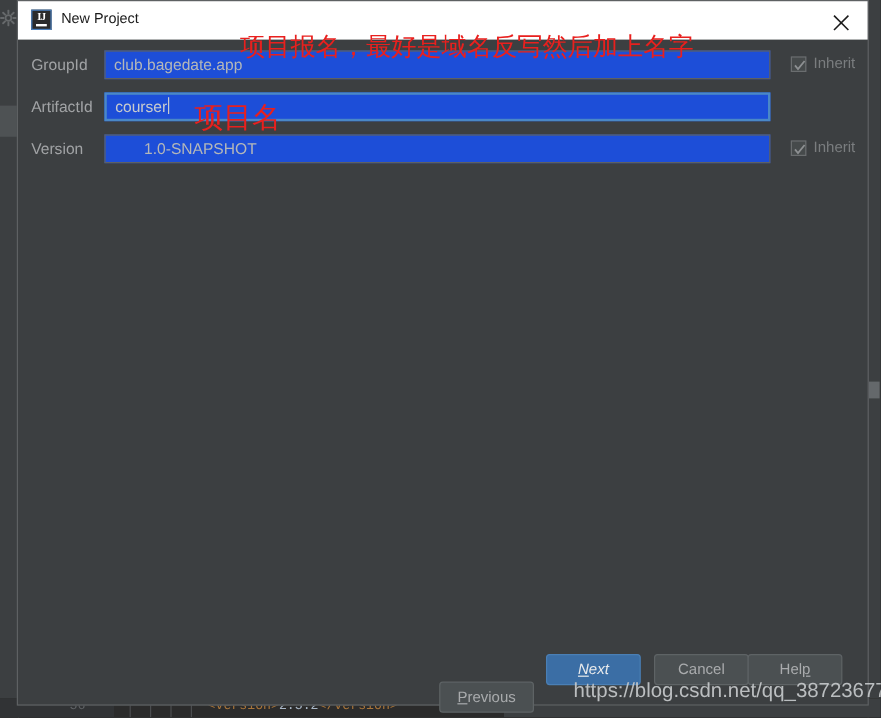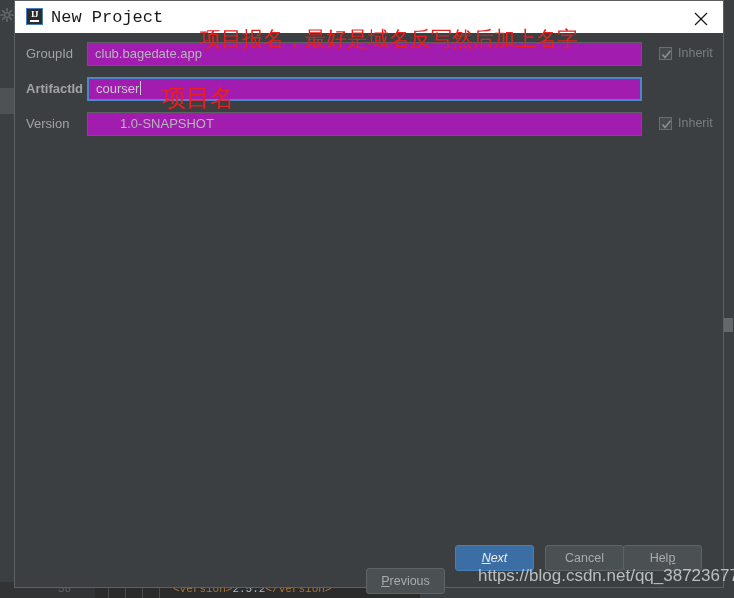--- a/index.html
+++ b/index.html
@@ -134,44 +134,44 @@
   }
   #app-icon .ij-underline {
     display: block;
     width: 9px; height: 1.5px;
     background: #ffffff;
     margin: 0 auto;
   }
   #title-text {
     position: absolute;
     left: 36px; top: 7px;
-    font-size: 17px;
+    font-size: 12px;
     color: #1a1a1a;
-    font-family: Liberation Mono, monospace;
+    font-family: Liberation Sans, sans-serif;
     text-align: center;
   }
   #close-button {
     position: absolute;
     right: 0; top: 0;
     width: 44px; height: 32px;
     cursor: pointer;
   }
   #close-button svg { position: absolute; left: 15px; top: 11px; }
 
   
   .form-label {
     position: absolute;
     color: #a1a3a5;
     font-size: 13px;
     font-family: "Liberation Sans", sans-serif;
   }
   .text-field {
     position: absolute;
     box-sizing: border-box;
-    background: #a21caf;
+    background: #1d4ed8;
     border: 1px solid #5e6163;
     color: #b4b7b9;
     font-size: 13px;
     font-family: "Liberation Sans", sans-serif;
     padding: 0 0 0 7px;
     line-height: 22px;
     height: 24px;
     overflow: hidden;
     white-space: nowrap;
   }
@@ -308,21 +308,21 @@
   <div class="text-field" style="left:72px; top:41px; width:555px;">club.bagedate.app</div>
   <div class="inherit-wrap" style="left:644px; top:45px;">
     <span class="checkbox">
       <svg width="11" height="11" viewBox="0 0 11 11">
         <polyline points="1.5,5.5 4,8.5 9.5,1.8" fill="none" stroke="#8d9092" stroke-width="1.5"></polyline>
       </svg>
     </span>
     <span class="inherit-label">Inherit</span>
   </div>
 
-  <div class="form-label" style="left:11px; top:80px;font-weight:bold;">ArtifactId</div>
+  <div class="form-label" style="left:11px; top:80px;">ArtifactId</div>
   <div class="text-field focused" style="left:72px; top:76px; width:555px;"><span>courser</span><span class="caret"></span></div>
 
   <div class="form-label" style="left:11px; top:115px;">Version</div>
   <div class="text-field" style="left:72px; top:111px; width:555px;padding-left:32px;">1.0-SNAPSHOT</div>
   <div class="inherit-wrap" style="left:644px; top:115px;">
     <span class="checkbox">
       <svg width="11" height="11" viewBox="0 0 11 11">
         <polyline points="1.5,5.5 4,8.5 9.5,1.8" fill="none" stroke="#8d9092" stroke-width="1.5"></polyline>
       </svg>
     </span>

